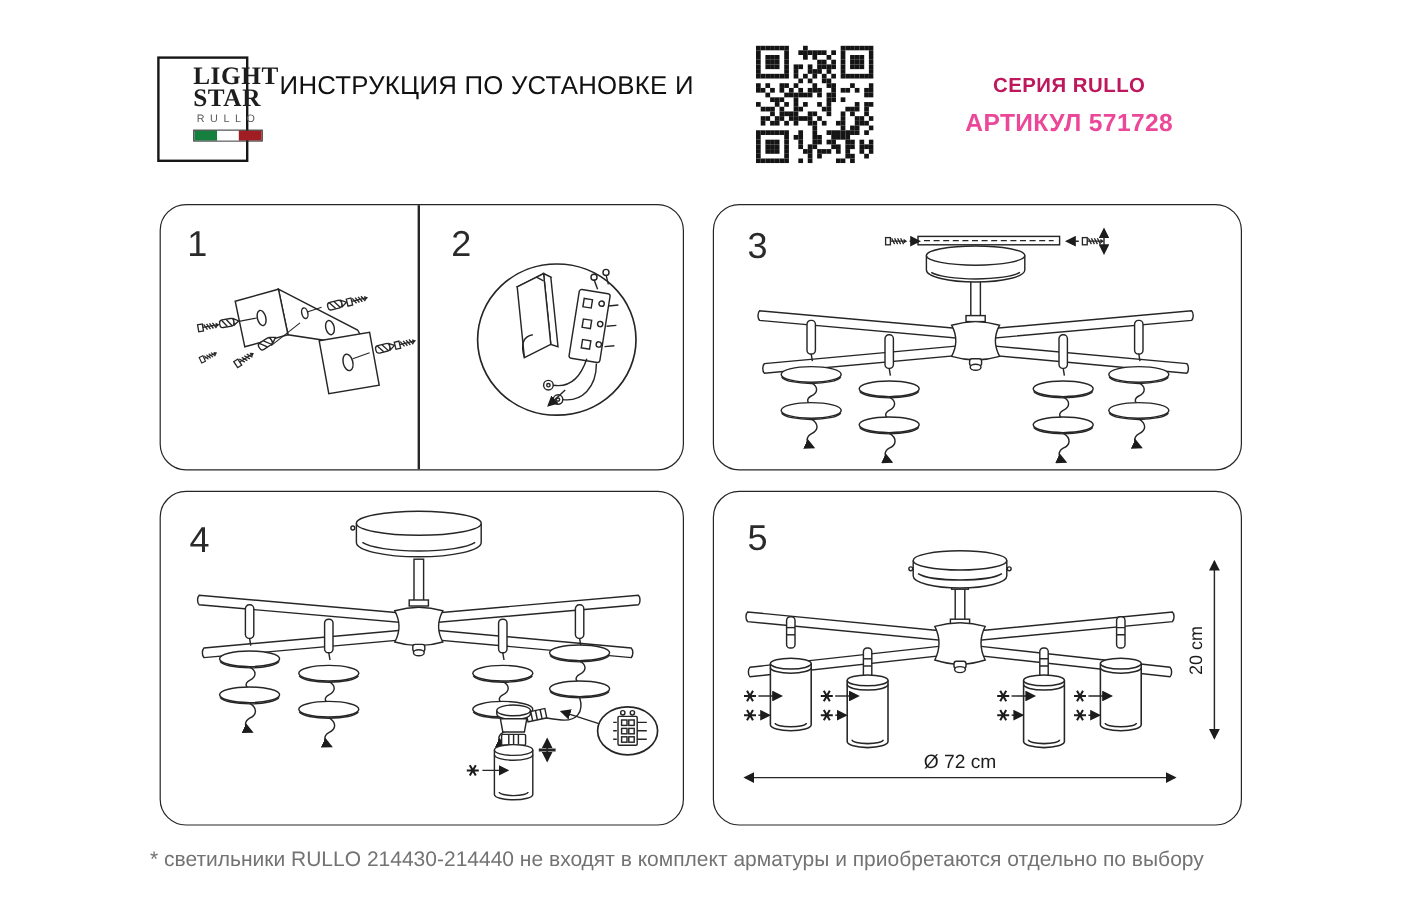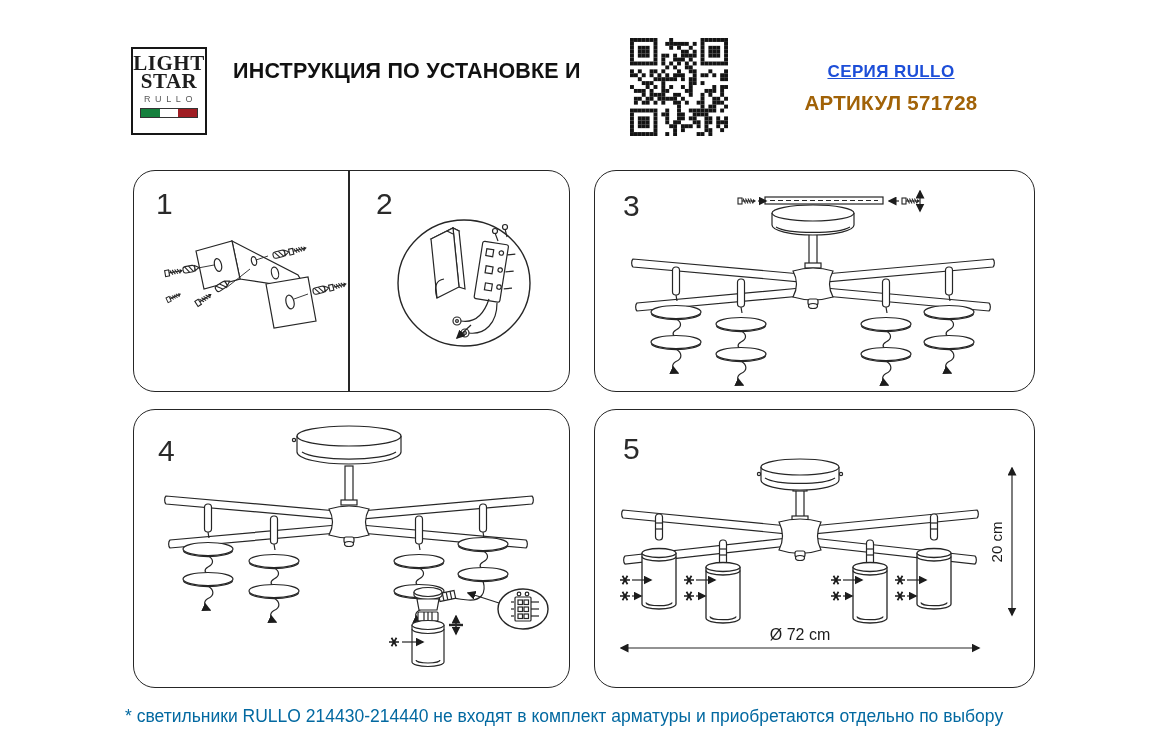--- a/index.html
+++ b/index.html
@@ -1,45 +1,45 @@
 <!DOCTYPE html>
 <html><head>
 <meta charset="utf-8">
 <style>
   html,body{margin:0;padding:0;background:#fff;}
   #page{position:relative;width:1169px;height:750px;background:#fff;overflow:hidden;
         font-family:"Liberation Sans","DejaVu Sans",sans-serif;color:#1c1c1c;}
 
   
   .logo-box{position:absolute;left:131px;top:47px;width:76px;height:88px;
-            border:2px solid #161616;box-sizing:border-box;text-align:center;padding-top:6px;}
+            border:2px solid #161616;box-sizing:border-box;text-align:center;padding-top:6px;padding-left:28px;}
   .logo-main{font-family:"Liberation Serif","DejaVu Serif",serif;font-weight:700;
              font-size:21px;line-height:17.5px;letter-spacing:.5px;color:#1d1d1d;}
   .logo-group{font-size:9px;letter-spacing:4.6px;color:#5a5a5a;margin-top:4px;text-indent:3px;}
   .logo-flag{width:56px;height:8px;border:1px solid #333;margin:4px auto 0;display:flex;}
   .logo-flag div{flex:1;height:100%;}
-  .title{position:absolute;left:233px;top:56px;font-size:21.5px;font-weight:700;
+  .title{position:absolute;left:233px;top:56px;font-size:21.5px;font-weight:400;
          line-height:30px;letter-spacing:.2px;color:#111;}
   .qr{position:absolute;left:630px;top:38px;width:98px;height:98px;}
   .series-blk{position:absolute;left:766px;top:62px;width:250px;text-align:center;}
-  .series{font-size:17px;font-weight:700;letter-spacing:.4px;color:#1d4ed8;text-decoration:underline;}
-  .article{font-size:20.5px;font-weight:700;letter-spacing:.3px;color:#a16207;margin-top:9px;}
+  .series{font-size:17px;font-weight:700;letter-spacing:.4px;color:#be185d;}
+  .article{font-size:20.5px;font-weight:700;letter-spacing:.3px;color:#ec4899;margin-top:9px;}
 
   
   .box{position:absolute;border:1.6px solid #262626;border-radius:22px;background:#fff;box-sizing:border-box;}
   #boxA{left:133px;top:170px;width:437px;height:222px;}
   #boxB{left:594px;top:170px;width:441px;height:222px;}
   #boxC{left:133px;top:409px;width:437px;height:279px;}
   #boxD{left:594px;top:409px;width:441px;height:279px;}
   .divider{position:absolute;left:214px;top:0;bottom:0;width:1.5px;background:#262626;}
   .num{position:absolute;font-size:30px;font-weight:400;color:#2a2a2a;line-height:1;}
   svg.diag{position:absolute;left:0;top:0;}
 
   
-  .footnote{position:absolute;left:125px;top:706px;font-size:17.5px;color:#0369a1;white-space:nowrap;}
+  .footnote{position:absolute;left:125px;top:706px;font-size:17.5px;color:#737373;white-space:nowrap;}
 </style>
 </head>
 <body>
 
 <div id="page">
 
   <svg width="0" height="0" style="position:absolute" aria-hidden="true">
     <defs>
       <marker id="mA" markerWidth="9" markerHeight="9" refX="7.5" refY="4.5" orient="auto-start-reverse" markerUnits="userSpaceOnUse">
         <path d="M0 0 L9 4.5 L0 9 Z" fill="#1c1c1c"></path>

